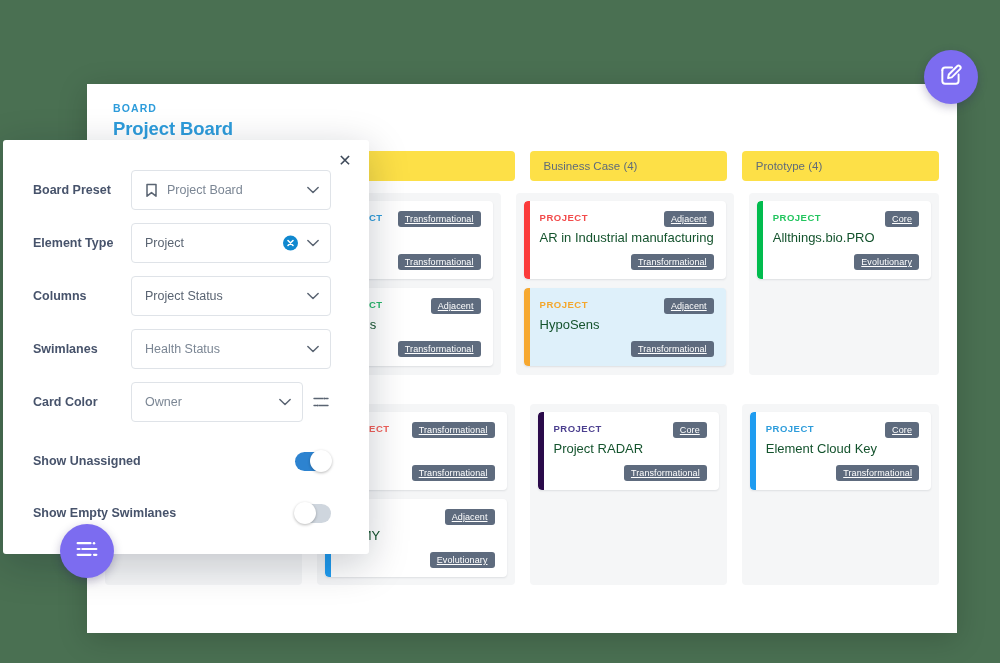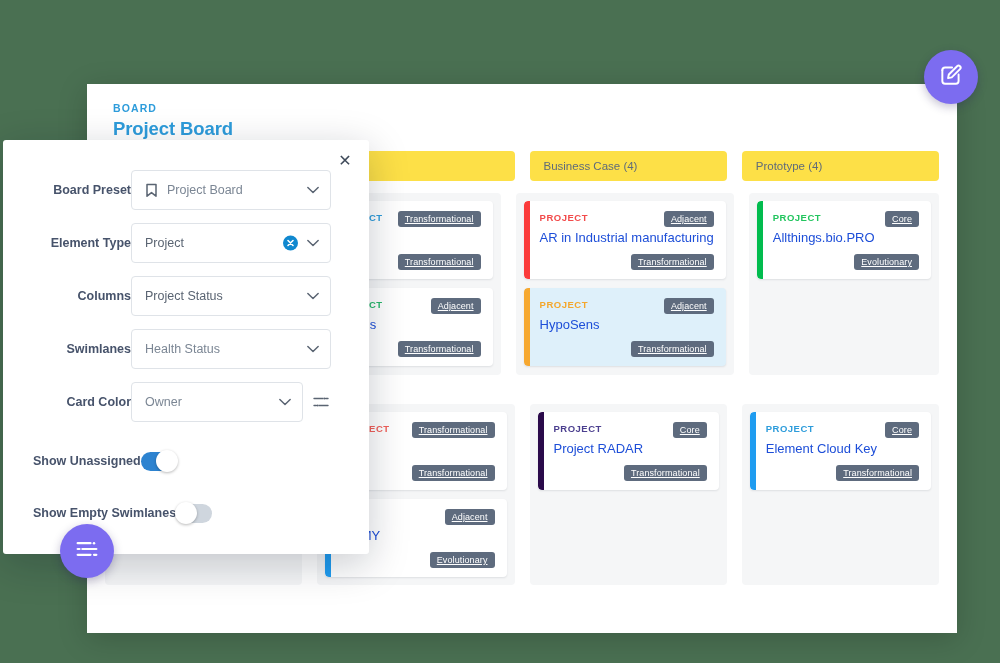--- a/index.html
+++ b/index.html
@@ -67,21 +67,21 @@
   .card .accent {
     position: absolute; left: 0; top: 0; bottom: 0; width: 6px;
     border-radius: 4px 0 0 4px;
   }
   .card-top { display: flex; align-items: flex-start; justify-content: space-between; }
   .card-kind {
     font-size: 9.5px; font-weight: bold; letter-spacing: 0.5px;
     text-transform: uppercase; padding-top: 1px;
   }
   .card-name {
-    font-size: 13px; color: #1d4ed8; margin-top: 3px;
+    font-size: 13px; color: #14532d; margin-top: 3px;
     white-space: nowrap;
   }
   .card-bottom { display: flex; justify-content: flex-end; margin-top: 9px; }
   .tag {
     background: #5e6b7e; color: #ffffff;
     font-size: 9px; border-radius: 3px;
     padding: 3px 7px 3px 7px; letter-spacing: 0.1px;
     white-space: nowrap;
     text-decoration: underline;
   }
@@ -99,21 +99,21 @@
   .dialog-close {
     position: absolute; right: 14px; top: 11px;
     width: 20px; height: 20px;
     display: flex; align-items: center; justify-content: center;
     color: #3f4a5a; font-size: 16px; line-height: 1; cursor: pointer;
   }
   .form { padding: 30px 38px 0 30px; }
   .row { display: flex; align-items: center; margin-bottom: 13px; height: 40px; }
   .row-label {
     width: 98px; flex: none;
-    font-size: 12.5px; font-weight: bold; color: #47536b; text-align: right;
+    font-size: 12.5px; font-weight: bold; color: #47536b;
   }
   .select {
     position: relative; flex: 1 1 auto; height: 40px;
     border: 1px solid #dfe3e8; border-radius: 4px;
     background: #fff;
     display: flex; align-items: center;
     padding: 0 34px 0 13px;
     font-size: 12.5px; color: #7b8694;
   }
   .select.filled { color: #5a6472; }
@@ -125,21 +125,21 @@
   .clear-btn {
     position: absolute; right: 32px; top: 50%; transform: translateY(-50%);
     width: 15px; height: 15px; border-radius: 50%;
     background: #1088cf; display: flex; align-items: center; justify-content: center;
     cursor: pointer;
   }
   .clear-btn svg { display: block; }
   .row-extra { margin-left: 10px; width: 18px; display: flex; align-items: center; }
 
   .toggle-row {
-    display: flex; align-items: center; 
+    display: flex; align-items: center; justify-content: space-between;
     padding: 0 38px 0 30px; height: 52px;
   }
   .toggle-row .tl {
     font-size: 12.5px; font-weight: bold; color: #47536b;
   }
   .switch {
     position: relative; width: 36px; height: 19px; border-radius: 10px;
     background: #cfd6de; cursor: pointer;
   }
   .switch.on { background: #2d83d0; }

